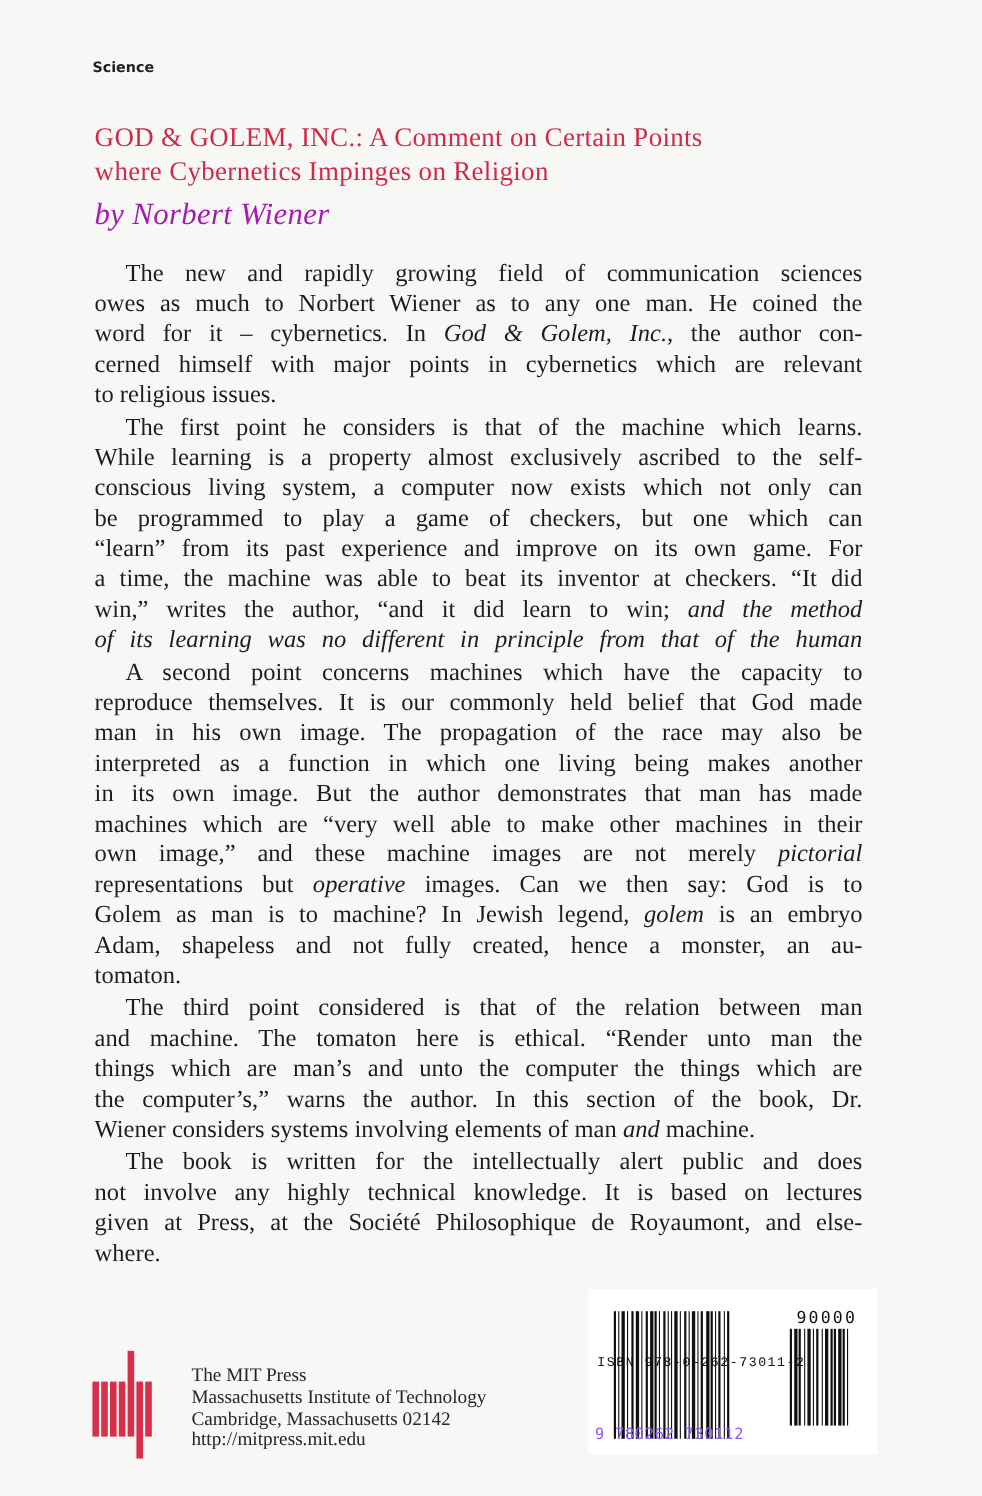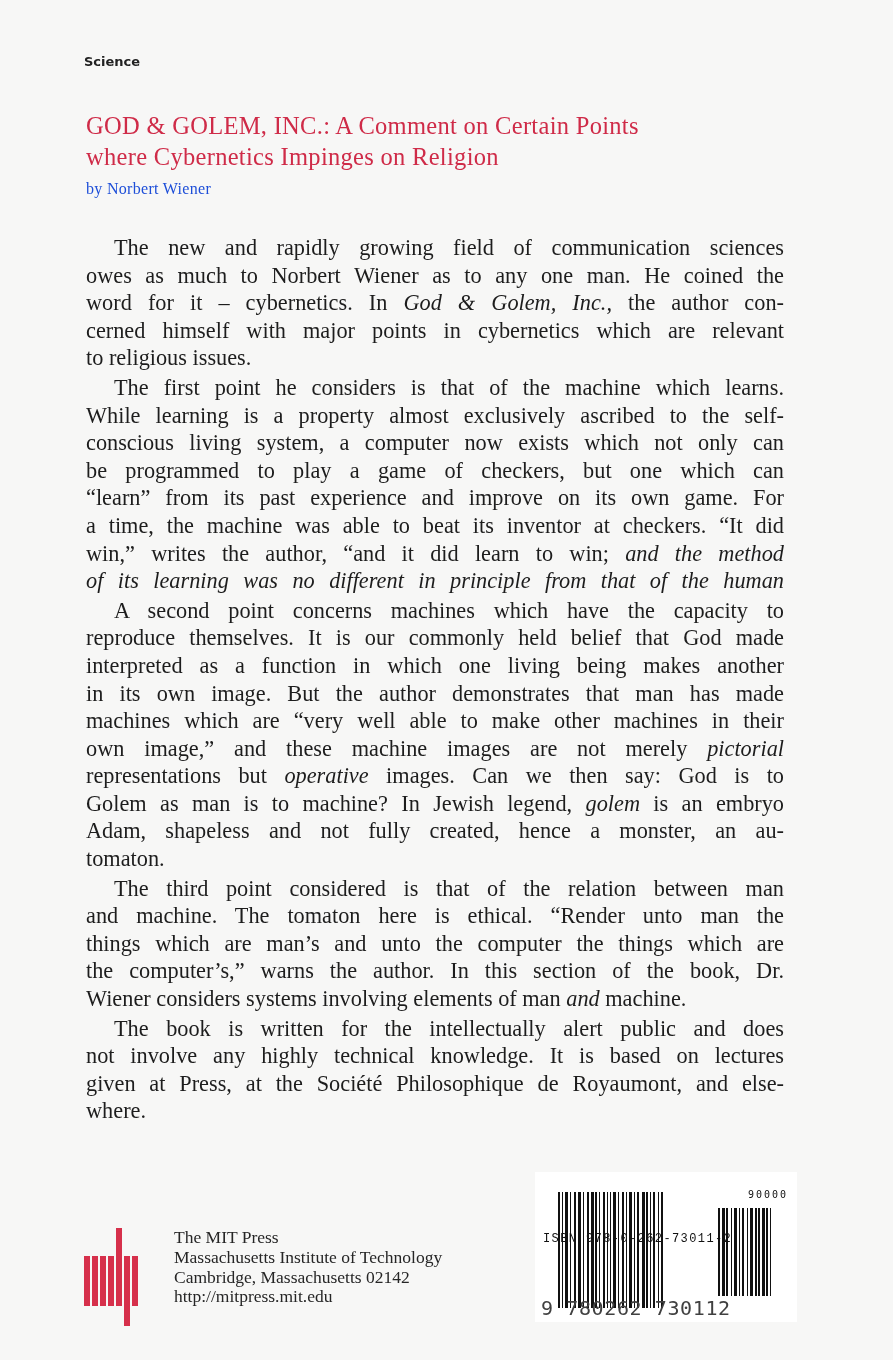--- a/index.html
+++ b/index.html
@@ -17,22 +17,22 @@
   }
   .title {
     position: absolute; left: 86px; top: 110px; width: 720px;
     font-family: "Liberation Serif", serif;
     font-size: 24.5px; line-height: 31px; color: #cf2b48;
     letter-spacing: 0.3px;
   }
   .title .it { }
   .byline {
     position: absolute; left: 86px; top: 180px;
-    font-family: "Liberation Serif", serif; 
-    font-size: 16px; color: #1d4ed8; letter-spacing: 0.3px;
+    font-family: "Liberation Serif", serif; font-style: italic;
+    font-size: 28px; color: #a21caf; letter-spacing: 0.3px;
   }
   .body-text {
     position: absolute; left: 86px; top: 234px; width: 698px;
     font-family: "Liberation Serif", serif;
     font-size: 22.3px; line-height: 27.6px; color: #1d1d1d;
   }
   .para .line {
     display: block; text-align: justify; text-align-last: justify;
     white-space: nowrap; overflow: visible; height: 27.6px;
   }
@@ -42,44 +42,44 @@
   .em { font-style: italic; }
 
   .publisher {
     position: absolute; left: 84px; top: 1228px;
     display: flex; align-items: flex-start;
   }
   .mit-logo { width: 60px; height: 82px; position: relative; margin-right: 30px; }
   .mit-logo .bar { position: absolute; background: #d6304b; width: 5.5px; }
   .pub-lines {
     font-family: "Liberation Serif", serif; font-size: 17.5px; line-height: 19.8px;
-    color: #262626; margin-top: 0;
+    color: #262626; margin-top: 12px;
   }
   .pub-lines div { white-space: nowrap; }
 
   .barcode-box {
     position: absolute; left: 535px; top: 1172px; width: 262px; height: 150px;
     background: #fff;
   }
   .isbn-text {
     position: absolute; left: 543px; top: 1232px;
     font-family: Liberation Mono, monospace; font-size: 12px;
     letter-spacing: 1.4px; color: #111;
   }
   .price-text {
-    position: absolute; left: 748px; top: 1189px;
-    font-family: "DejaVu Sans Mono", monospace; font-size: 10px;
+    position: absolute; left: 724px; top: 1189px;
+    font-family: "DejaVu Sans Mono", monospace; font-size: 15px;
     letter-spacing: 2px; color: #111;
   }
   .barcode-main { position: absolute; left: 558px; top: 1192px; height: 116px; width: 110px; }
   .barcode-addon { position: absolute; left: 718px; top: 1208px; height: 88px; width: 76px; }
   .bc-bar { position: absolute; top: 0; bottom: 0; background: #111; }
   .ean-digits {
     position: absolute; left: 541px; top: 1296px;
-    font-family: "DejaVu Sans Mono", monospace; font-size: 20px; color: #404040;
+    font-family: "DejaVu Sans Mono", monospace; font-size: 14px; color: #8b5cf6;
     letter-spacing: 0.6px; white-space: pre;
   }
 </style>
 </head>
 <body>
 
 <div class="category">Science</div>
 
 <div class="title">
   <span>GOD &amp; GOLEM, INC.:</span>
@@ -103,20 +103,21 @@
       <span class="line">conscious living system, a computer now exists which not only can</span>
       <span class="line">be programmed to play a game of checkers, but one which can</span>
       <span class="line">“learn” from its past experience and improve on its own game. For</span>
       <span class="line">a time, the machine was able to beat its inventor at checkers. “It did</span>
       <span class="line">win,” writes the author, “and it did learn to win; <span class="em">and the method</span></span>
       <span class="line"><span class="em">of its learning was no different in principle from that of the human</span></span>
     </div>
     <div class="para">
       <span class="line indent">A second point concerns machines which have the capacity to</span>
       <span class="line">reproduce themselves. It is our commonly held belief that God made</span>
+      <span class="line">man in his own image. The propagation of the race may also be</span>
       <span class="line">interpreted as a function in which one living being makes another</span>
       <span class="line">in its own image. But the author demonstrates that man has made</span>
       <span class="line">machines which are “very well able to make other machines in their</span>
       <span class="line">own image,” and these machine images are not merely <span class="em">pictorial</span></span>
       <span class="line">representations but <span class="em">operative</span> images. Can we then say: God is to</span>
       <span class="line">Golem as man is to machine? In Jewish legend, <span class="em">golem</span> is an embryo</span>
       <span class="line">Adam, shapeless and not fully created, hence a monster, an au-</span>
       <span class="line last">tomaton.</span>
     </div>
     <div class="para">

